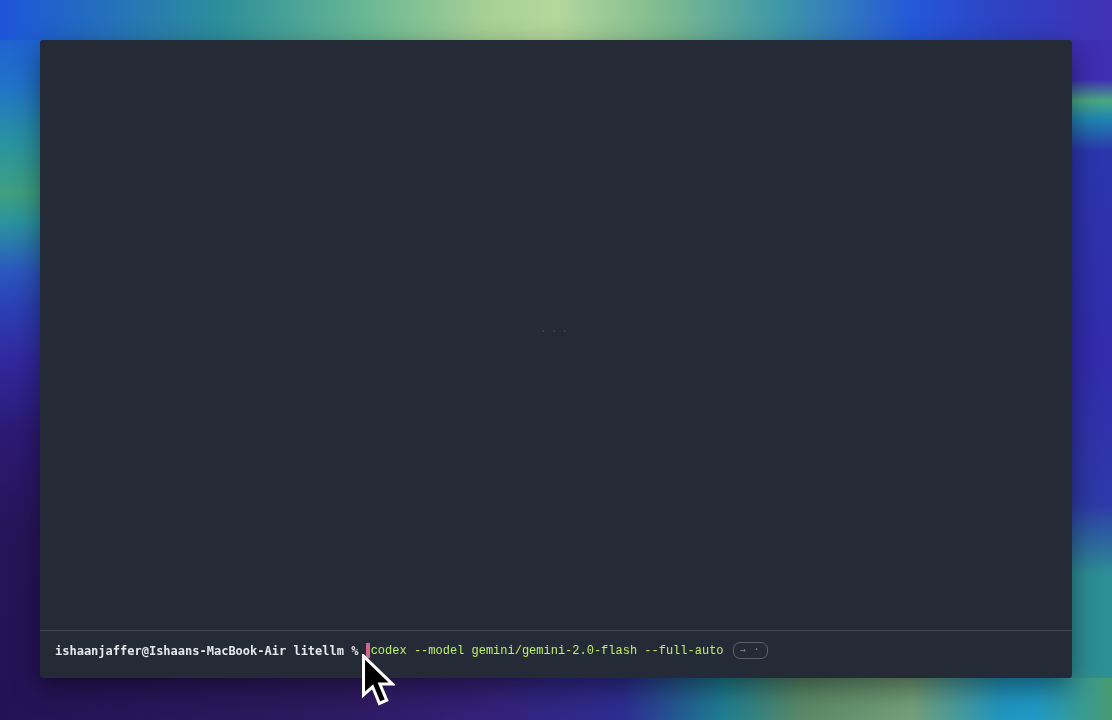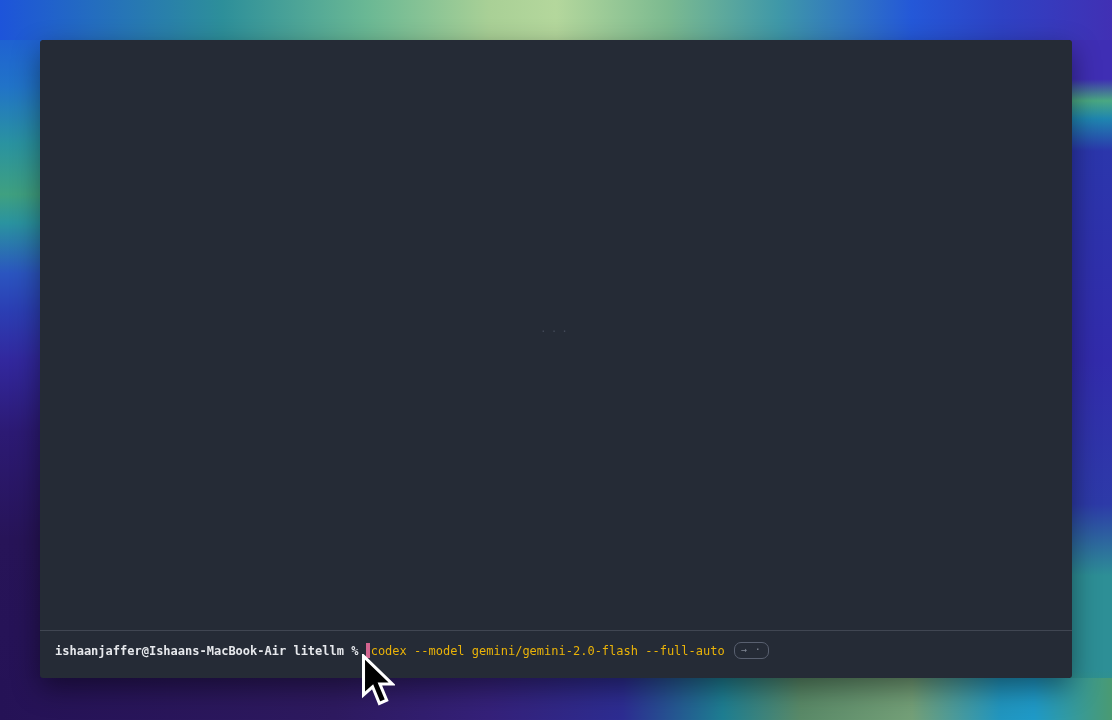--- a/index.html
+++ b/index.html
@@ -78,21 +78,21 @@
     color: #e6e8ec;
     font-weight: bold;
   }
   .beam-cursor {
     display: inline-block;
     width: 4px; height: 15px;
     margin-right: 1px;
     vertical-align: -3px;
     background: #d2648f;
   }
-  .suggestion-text { color: #eab308; }
+  .suggestion-text { color: #bef264; font-family: Liberation Mono, monospace; }
   .tab-hint {
     display: inline-block;
     margin-left: 9px;
     padding: 0 6px 1px 6px;
     border: 1px solid #596070;
     border-radius: 7px;
     color: #848b98;
     font-size: 10px;
     line-height: 14px;
     letter-spacing: 1px;

